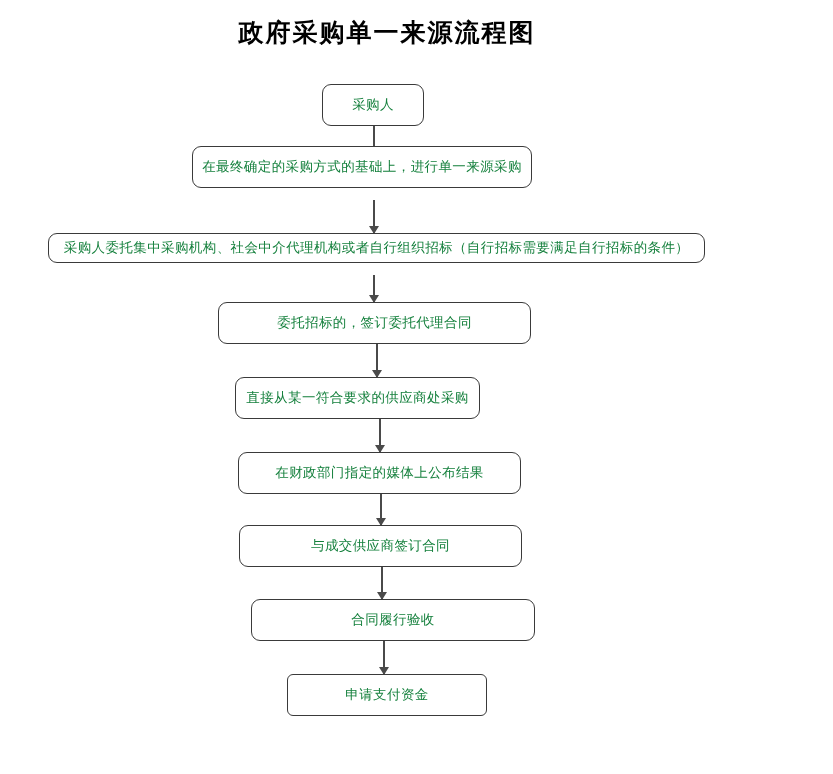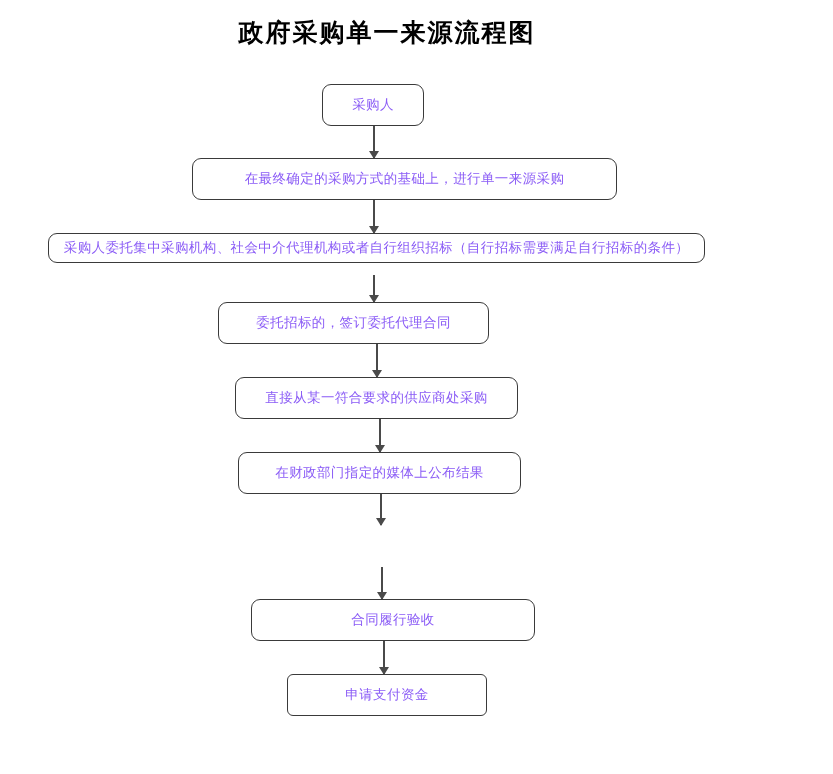--- a/index.html
+++ b/index.html
@@ -40,21 +40,21 @@
     border: 1.5px solid #3a3a3a;
     border-radius: 9px;
     background: #ffffff;
     display: flex;
     align-items: center;
     justify-content: center;
     text-align: center;
     font-size: 13.5px;
     line-height: 1.25;
     letter-spacing: 0.4px;
-    color: #8b5cf6;
+    color: #15803d;
     white-space: nowrap;
     font-family: "Liberation Sans", sans-serif;
   }
   .arrow {
     position: absolute;
     width: 2px;
     background: #4a4a4a;
   }
   .arrow::after {
     content: "";
@@ -76,20 +76,21 @@
 <div id="flow-canvas">
     <div class="arrow" style="left: 373px; top: 126px; height: 32px;"></div>
     <div class="arrow" style="left: 373px; top: 200px; height: 33px;"></div>
     <div class="arrow" style="left: 373px; top: 275px; height: 27px;"></div>
     <div class="arrow" style="left: 376px; top: 344px; height: 33px;"></div>
     <div class="arrow" style="left: 379px; top: 419px; height: 33px;"></div>
     <div class="arrow" style="left: 380px; top: 494px; height: 31px;"></div>
     <div class="arrow" style="left: 381px; top: 567px; height: 32px;"></div>
     <div class="arrow" style="left: 383px; top: 641px; height: 33px;"></div>
     <div class="node" style="left: 322px; top: 84px; width: 102px; height: 42px;">采购人</div>
-    <div class="node" style="left: 192px; top: 158px; width: 425px; height: 42px;">在最终确定的采购方式的基础上，进行单一来源采购</div>
+    <div class="node" style="left: 192px; top: 146px; width: 340px; height: 42px;">在最终确定的采购方式的基础上，进行单一来源采购</div>
     <div class="node" style="left: 48px; top: 233px; width: 657px; height: 30px;">采购人委托集中采购机构、社会中介代理机构或者自行组织招标（自行招标需要满足自行招标的条件）</div>
-    <div class="node" style="left: 218px; top: 302px; width: 271px; height: 42px;">委托招标的，签订委托代理合同</div>
-    <div class="node" style="left: 235px; top: 377px; width: 283px; height: 42px;">直接从某一符合要求的供应商处采购</div>
+    <div class="node" style="left: 218px; top: 302px; width: 313px; height: 42px;">委托招标的，签订委托代理合同</div>
+    <div class="node" style="left: 235px; top: 377px; width: 245px; height: 42px;">直接从某一符合要求的供应商处采购</div>
     <div class="node" style="left: 238px; top: 452px; width: 283px; height: 42px; text-align: right;">在财政部门指定的媒体上公布结果</div>
+    <div class="node" style="left: 239px; top: 525px; width: 283px; height: 42px;">与成交供应商签订合同</div>
     <div class="node" style="left: 251px; top: 599px; width: 284px; height: 42px;">合同履行验收</div>
     <div class="node" style="left: 287px; top: 674px; width: 200px; height: 42px; border-radius: 6px;">申请支付资金</div>
   </div>
 
 </body></html>

